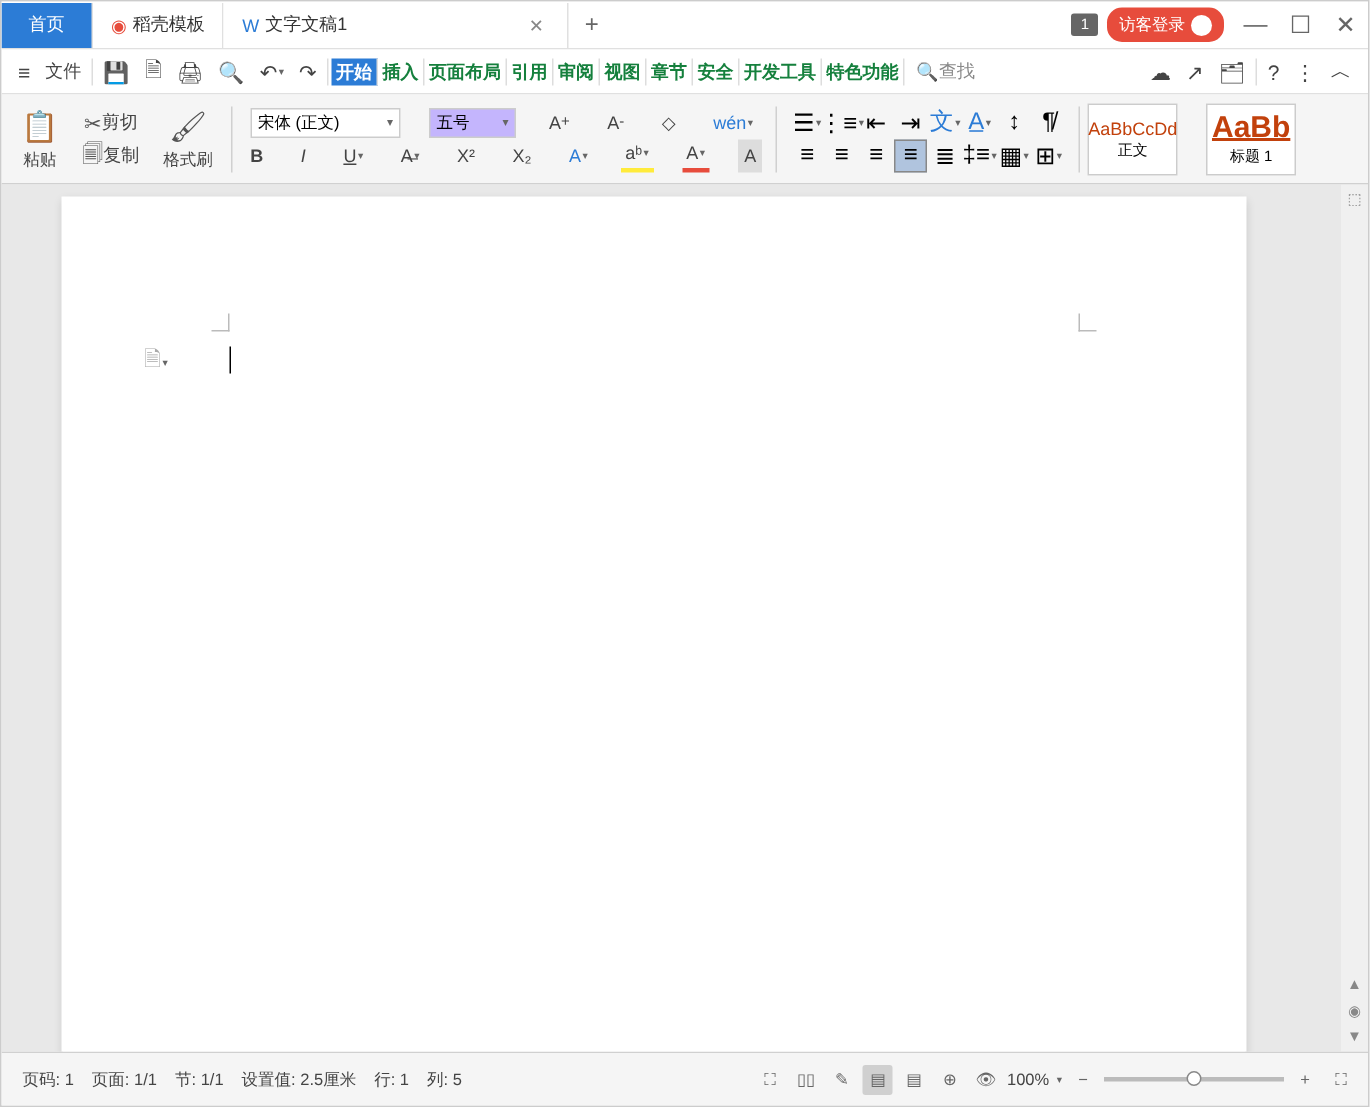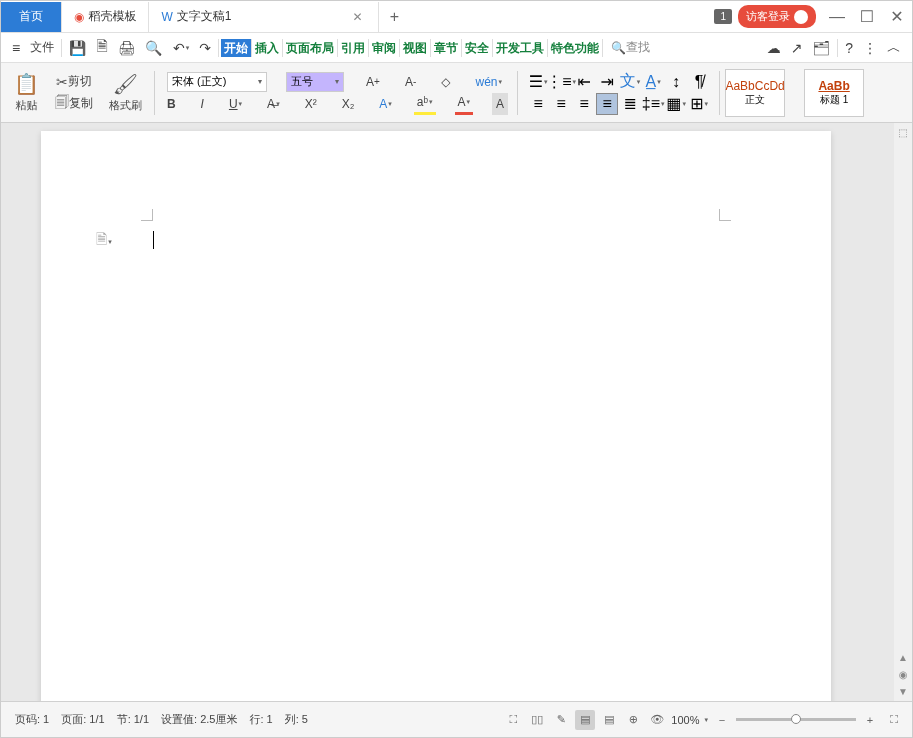--- a/index.html
+++ b/index.html
@@ -43,21 +43,21 @@
 .rb-big .rb-icon { font-size: 20px; margin-bottom: 2px; }
 .rb-sep { width: 1px; height: 44px; background: #d0d0d0; margin: 0 3px; }
 .font-combo { width: 100px; height: 20px; border: 1px solid #ccc; font-size: 11px; padding: 0 4px; background: #fff; display: flex; align-items: center; }
 .size-combo { width: 58px; height: 20px; border: 1px solid #ccc; font-size: 11px; padding: 0 4px; background: #c4b5fd; display: flex; align-items: center; }
 .combo-arrow { margin-left: auto; font-size: 8px; color: #666; }
 .para-row { display: flex; gap: 1px; }
 .para-btn { width: 22px; height: 22px; display: flex; align-items: center; justify-content: center; }
 .para-btn.active { background: #b0c4de; border: 1px solid #888; }
 .style-box { width: 60px; height: 48px; border: 1px solid #ccc; background: #fff; display: flex; flex-direction: column; align-items: center; justify-content: center; font-size: 10px; }
 .style-box .preview { font-size: 12px; color: #c2410c; }
-.style-box.h1 .preview { font-size: 12px; font-weight: bold; text-decoration: underline; }
+.style-box.h1 .preview { font-size: 20px; font-weight: bold; text-decoration: underline; }
 
 
 .editor { flex: 1; background: #e8e8e8; position: relative; overflow: hidden; display: flex; }
 .editor-body { flex: 1; display: flex; }
 .canvas-area { flex: 1; position: relative; background: #e8e8e8; }
 .page { position: absolute; left: 40px; top: 8px; width: 790px; height: 680px; background: #fff; box-shadow: 0 2px 6px rgba(0,0,0,0.15); }
 .page-margin-tl { position: absolute; left: 100px; top: 78px; width: 12px; height: 12px; border-right: 1px solid #bbb; border-bottom: 1px solid #bbb; }
 .page-margin-tr { position: absolute; right: 100px; top: 78px; width: 12px; height: 12px; border-left: 1px solid #bbb; border-bottom: 1px solid #bbb; }
 .cursor { position: absolute; left: 112px; top: 100px; width: 1px; height: 18px; background: #000; }
 .doc-icon-marker { position: absolute; left: 55px; top: 98px; color: #aaa; font-size: 14px; }

